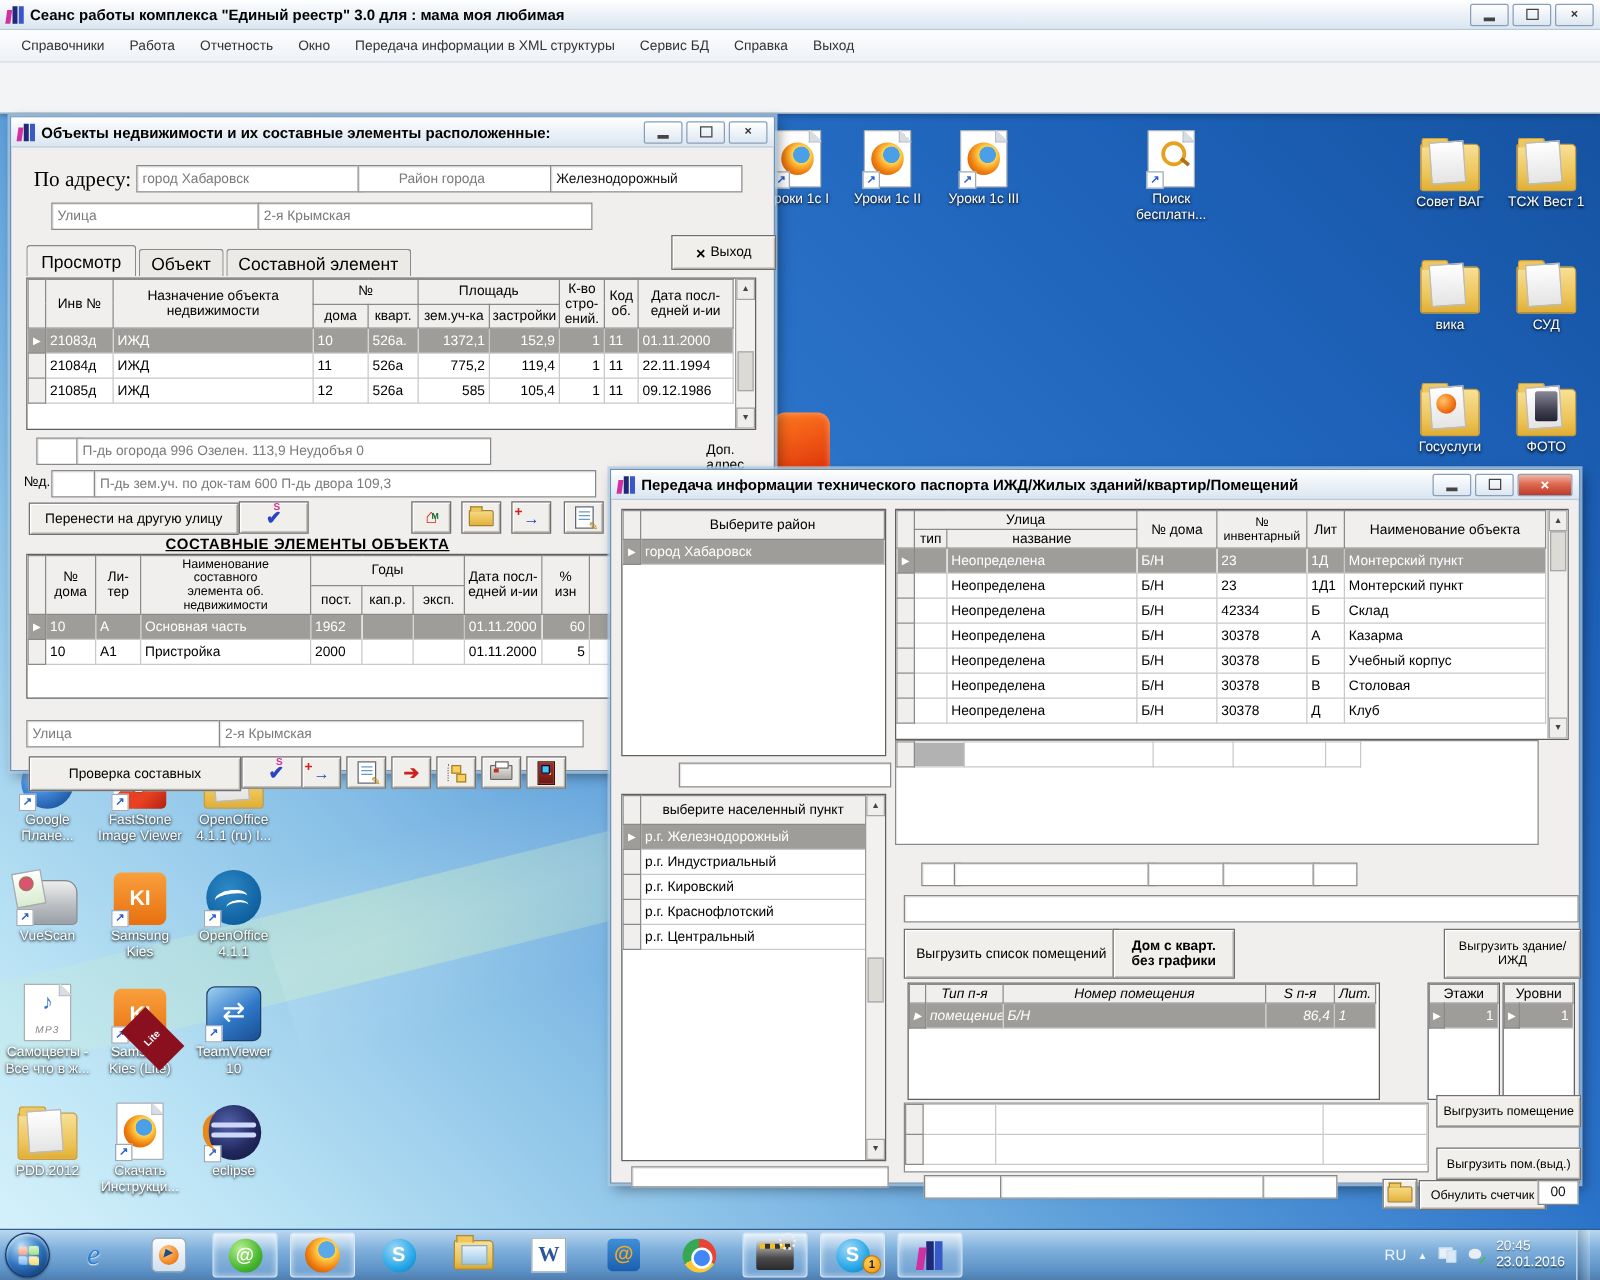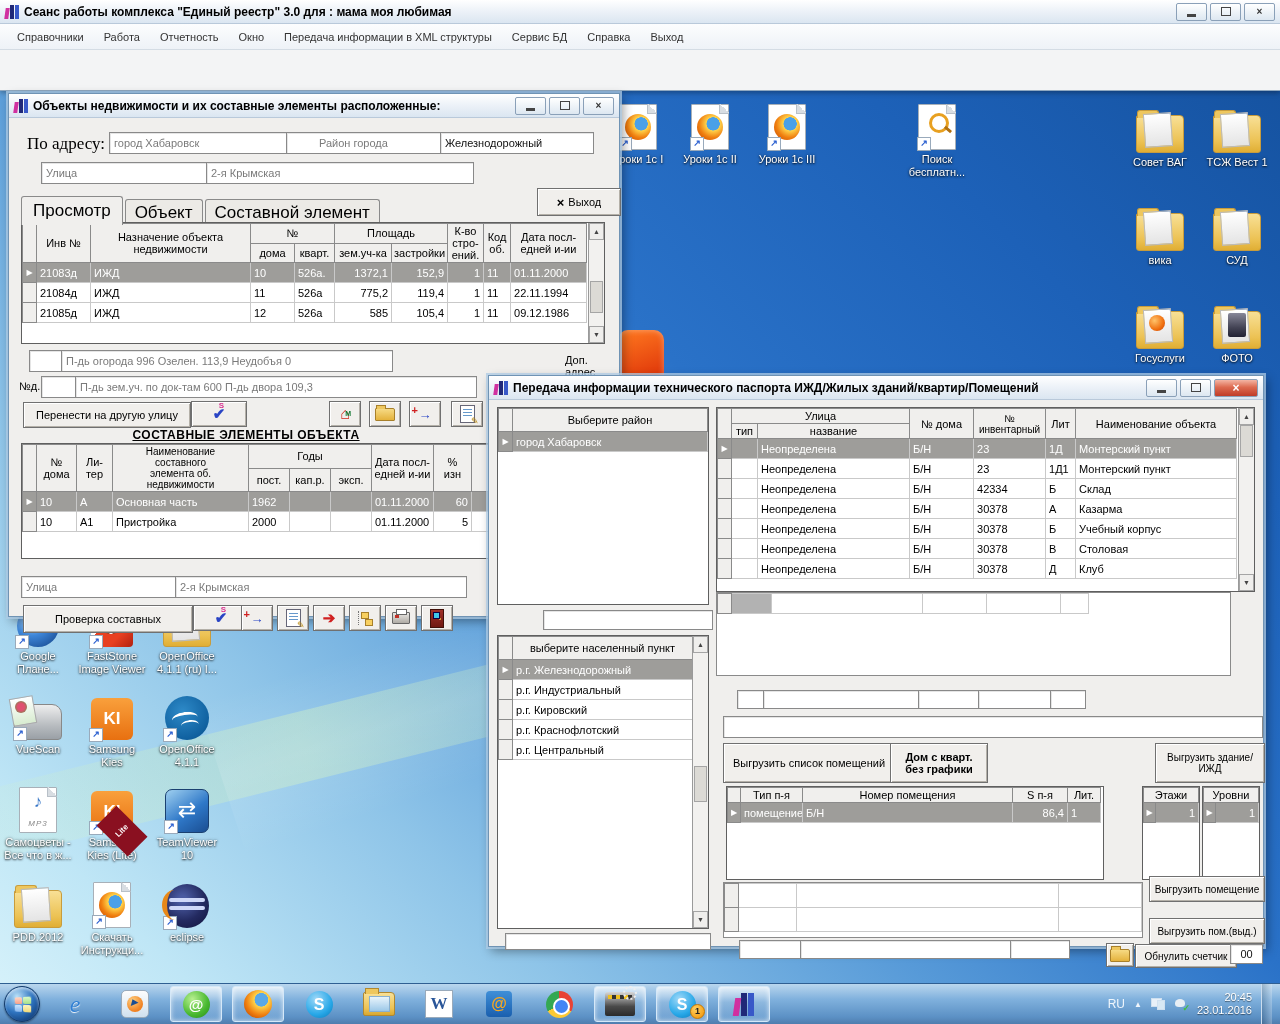--- a/index.html
+++ b/index.html
@@ -89,21 +89,21 @@
   .grid tr.sel td{background:#9e9d9a;color:#fff;}
   .grid td.mark,.grid th.mark{background:#f0efed;border:1px solid #8a8a8a;padding:0;text-align:center;font-size:8px;color:#000;}
   .grid td.r{text-align:right;}
   .wrapT{position:absolute;border:1px solid #5f5f5f;background:#fff;overflow:hidden;}
   .vscroll{position:absolute;top:0;bottom:0;right:0;width:15px;background:#f2f1ef;border-left:1px solid #9a9a9a;}
   .varr{position:absolute;left:0;right:0;height:15px;border:1px solid #a5a5a5;background:#efeeec;
         font-size:7px;display:flex;align-items:center;justify-content:center;color:#444;}
   .varr.up{top:0;} .varr.dn{bottom:0;}
   .vthumb{position:absolute;left:1px;right:1px;top:17px;height:26px;background:#dcdad5;border:1px solid #a5a5a5;}
   .tab{display:inline-block;border:1px solid #8a8a8a;border-bottom:none;border-radius:3px 3px 0 0;
-       background:#eceae6;padding:3px 9px 2px;margin-right:2px;position:relative;top:2px;font-size:17px;}
+       background:#eceae6;padding:3px 9px 2px;margin-right:2px;position:relative;top:2px;font-size:14px;}
   .tab.active{background:#f0efed;top:0;padding:4px 11px 4px;font-weight:normal;z-index:2;}
 
   
   .tbtn{position:absolute;width:30px;height:24px;background:#f1efec;border:1px solid #707070;
         box-shadow:inset 1px 1px 0 #fff,inset -1px -1px 0 #b4b0a8;display:flex;align-items:center;justify-content:center;}
   .g-vs{color:#2a44c4;font-weight:bold;font-size:15px;position:relative;}
   .g-vs::after{content:'S';position:absolute;top:-4px;left:6px;color:#d83090;font-size:8px;font-weight:bold;}
   .g-home{color:#d02818;font-size:16px;font-weight:bold;position:relative;}
   .g-home::after{content:'М';position:absolute;left:5px;top:5px;font-size:7px;color:#107830;}
   .g-fold{width:18px;height:11px;background:linear-gradient(#f6da84,#e4b23c);border:1px solid #a8802a;border-radius:1px 2px 1px 1px;position:relative;}
@@ -159,21 +159,21 @@
   .badge{position:absolute;right:2px;bottom:2px;min-width:13px;height:13px;border-radius:50%;background:radial-gradient(circle at 35% 30%,#ffd060,#f09000);color:#222;font-size:9px;font-weight:bold;line-height:13px;text-align:center;border:1px solid #c87800;}
   .tray{margin-left:auto;display:flex;align-items:center;gap:9px;color:#fff;padding-right:4px;}
   .tray .lang{font-size:12px;color:#f0f6fc;}
   .tray .hid{font-size:8px;color:#f0f6fc;}
   .net{width:14px;height:12px;position:relative;}
   .net::before{content:'';position:absolute;left:0;top:0;width:9px;height:7px;background:#e8f0f8;border:1px solid #cfe0f0;}
   .net::after{content:'';position:absolute;right:0;bottom:0;width:6px;height:8px;background:#d8e8f4;border:1px solid #cfe0f0;}
   .upd{width:14px;height:12px;position:relative;}
   .upd::before{content:'';position:absolute;left:1px;top:1px;width:10px;height:8px;border-radius:50% 50% 40% 40%;background:#e8eef4;}
   .upd::after{content:'✓';position:absolute;right:-2px;bottom:-3px;font-size:9px;color:#40c040;font-weight:bold;}
-  .clock{text-align:right;line-height:13px;font-size:11px;color:#fff;text-shadow:0 1px 1px rgba(0,0,0,.5);}
+  .clock{text-align:left;line-height:13px;font-size:11px;color:#fff;text-shadow:0 1px 1px rgba(0,0,0,.5);}
   .showdesk{width:10px;height:40px;background:linear-gradient(90deg,rgba(0,0,0,.15),rgba(255,255,255,.25));border-left:1px solid #cde;flex-shrink:0;}
 
   
   .mainwin{position:absolute;left:0;top:0;right:0;height:90px;z-index:5;background:#f3f4f5;border-bottom:1px solid #8fa8c0;box-shadow:0 2px 5px rgba(0,0,0,.3);}
   .menubar{height:25px;display:flex;align-items:center;gap:2px;padding:0 8px;background:linear-gradient(#fcfdfe,#eef2f7);border-bottom:1px solid #d4dce4;color:#333;}
   .menubar span{padding:3px 9px;}
   .sect{position:absolute;font-weight:bold;text-decoration:underline;font-size:12px;text-align:center;letter-spacing:.5px;}
   .panel{position:absolute;border:1px solid #5f5f5f;background:#fff;overflow:hidden;}
 </style>
 </head>
@@ -855,21 +855,21 @@
       <div class="field" style="left:429px;top:290px;width:56px;height:17px;"></div>
       <div class="field" style="left:489px;top:290px;width:68px;height:17px;"></div>
       <div class="field" style="left:561px;top:290px;width:26px;height:17px;"></div>
       <div class="field" style="left:234px;top:316px;width:530px;height:20px;"></div>
 
       <div class="btn" style="left:234px;top:343px;width:162px;height:36px;">Выгрузить список помещений</div>
       <div class="btn pre" style="left:401px;top:343px;width:88px;height:36px;">Дом с кварт.
 без графики</div>
       <div class="btn" style="left:666px;top:343px;width:100px;height:36px;font-size:10px;">Выгрузить здание/ИЖД</div>
 
-      <div class="panel" style="left:237px;top:386px;width:376px;height:92px;">
+      <div class="panel" style="left:237px;top:386px;width:376px;height:92px;font-style:italic;">
         <table class="grid" style="width:374px;">
           <colgroup>
               <col style="width:13px">
               <col style="width:62px">
               <col style="width:210px">
               <col style="width:55px">
               <col>
             </colgroup>
           <thead>
               <tr>

